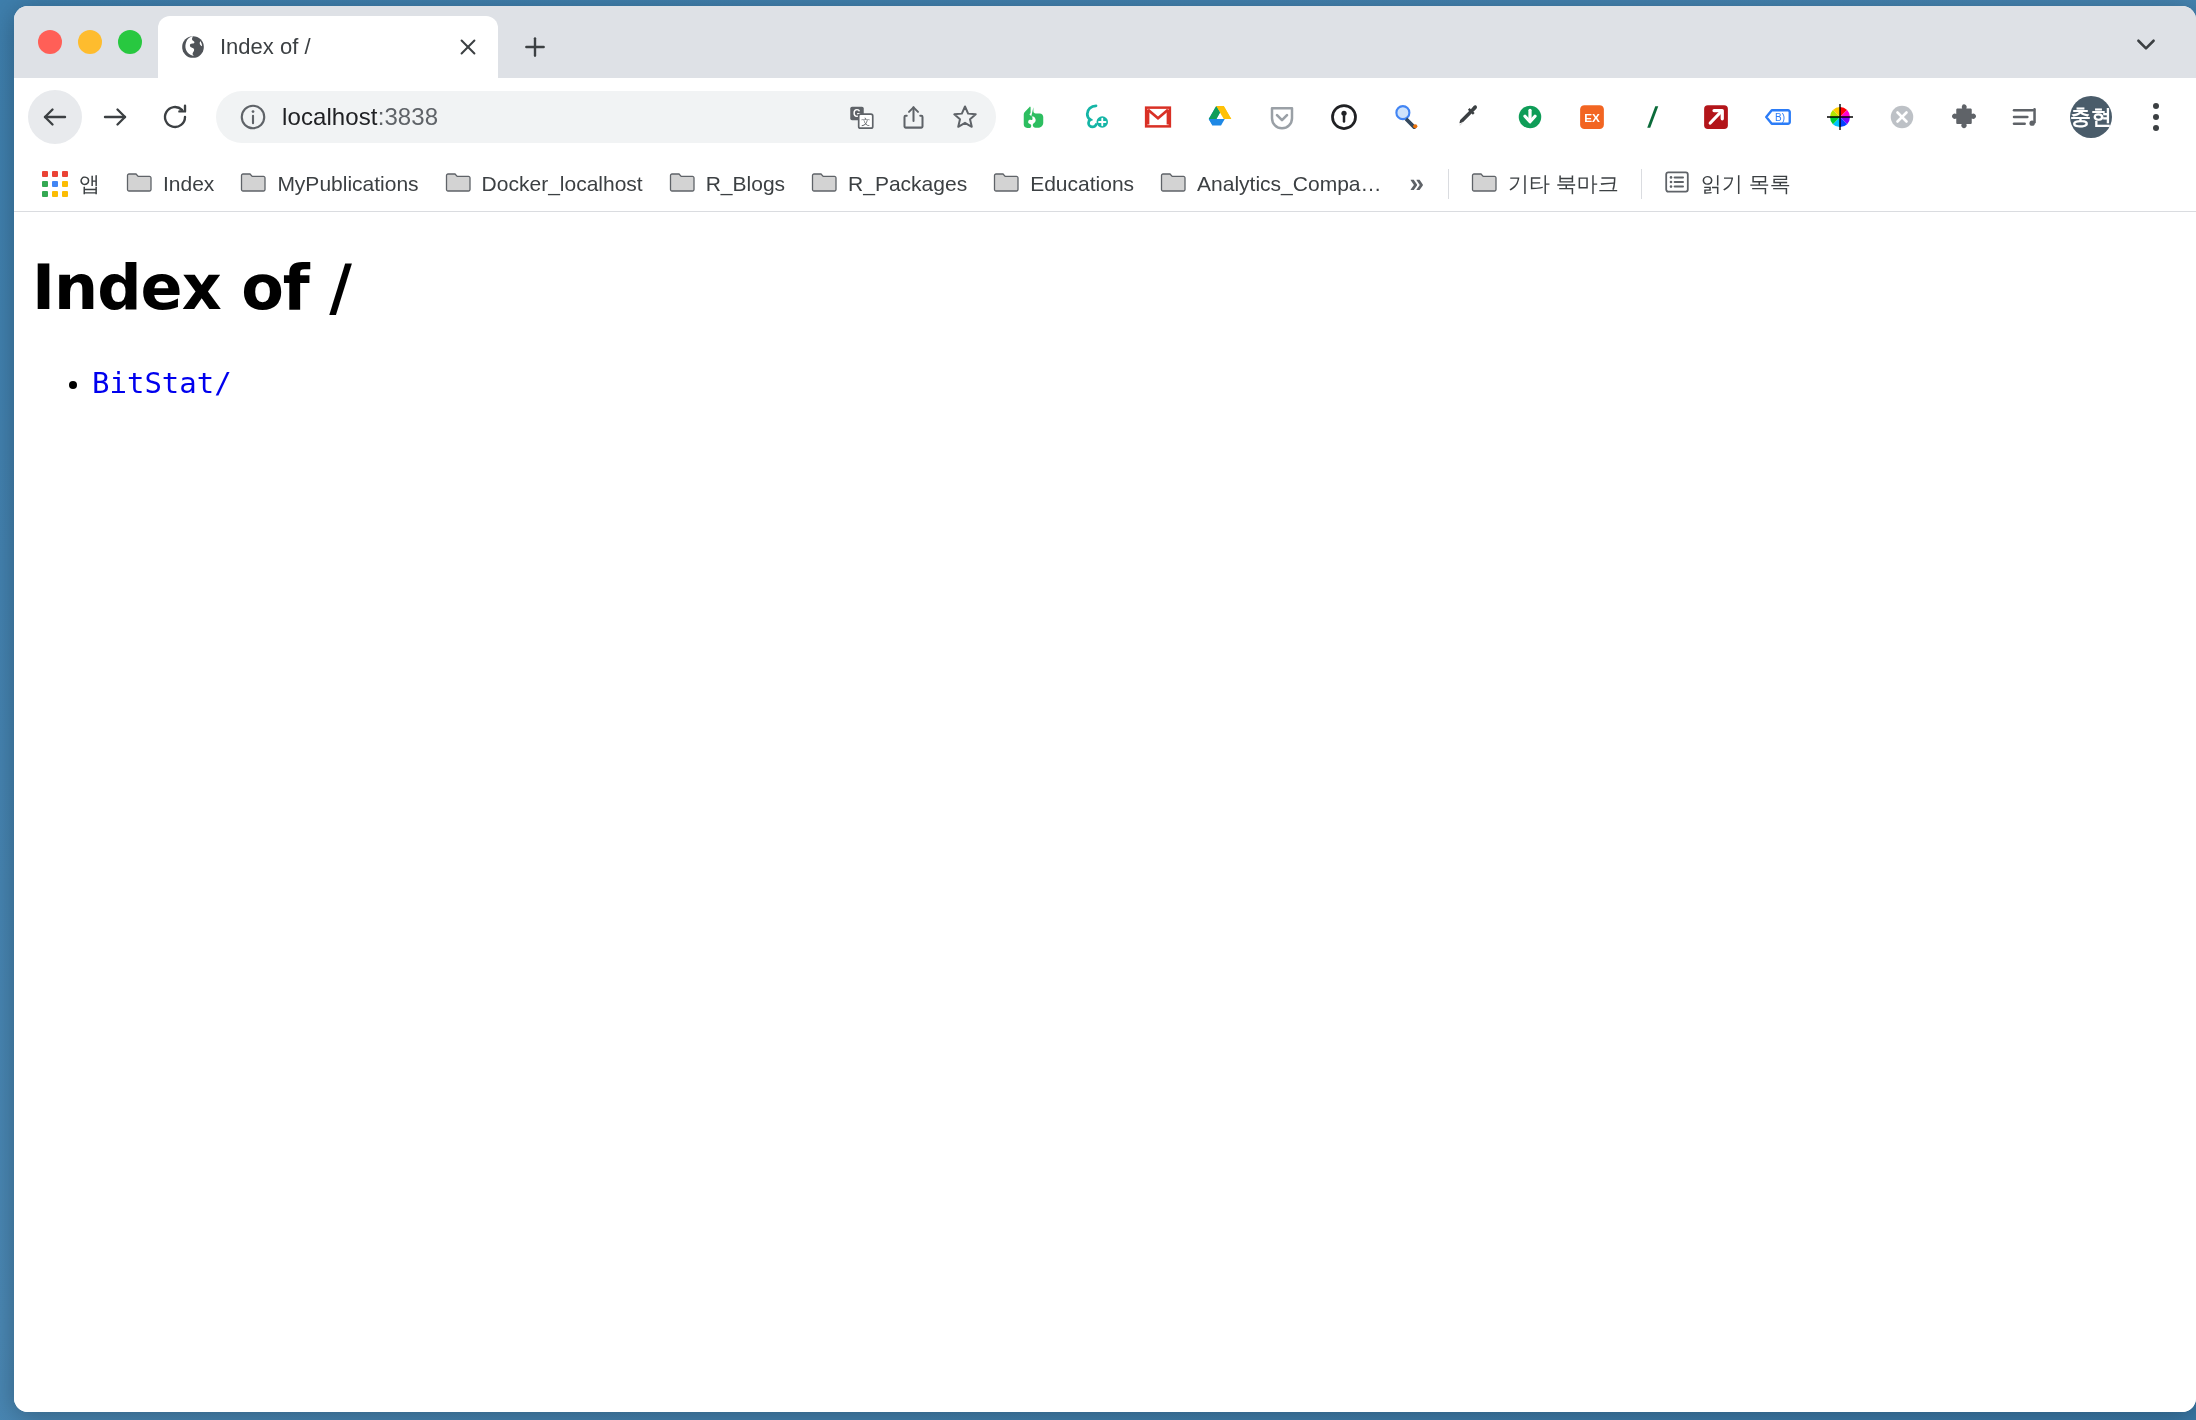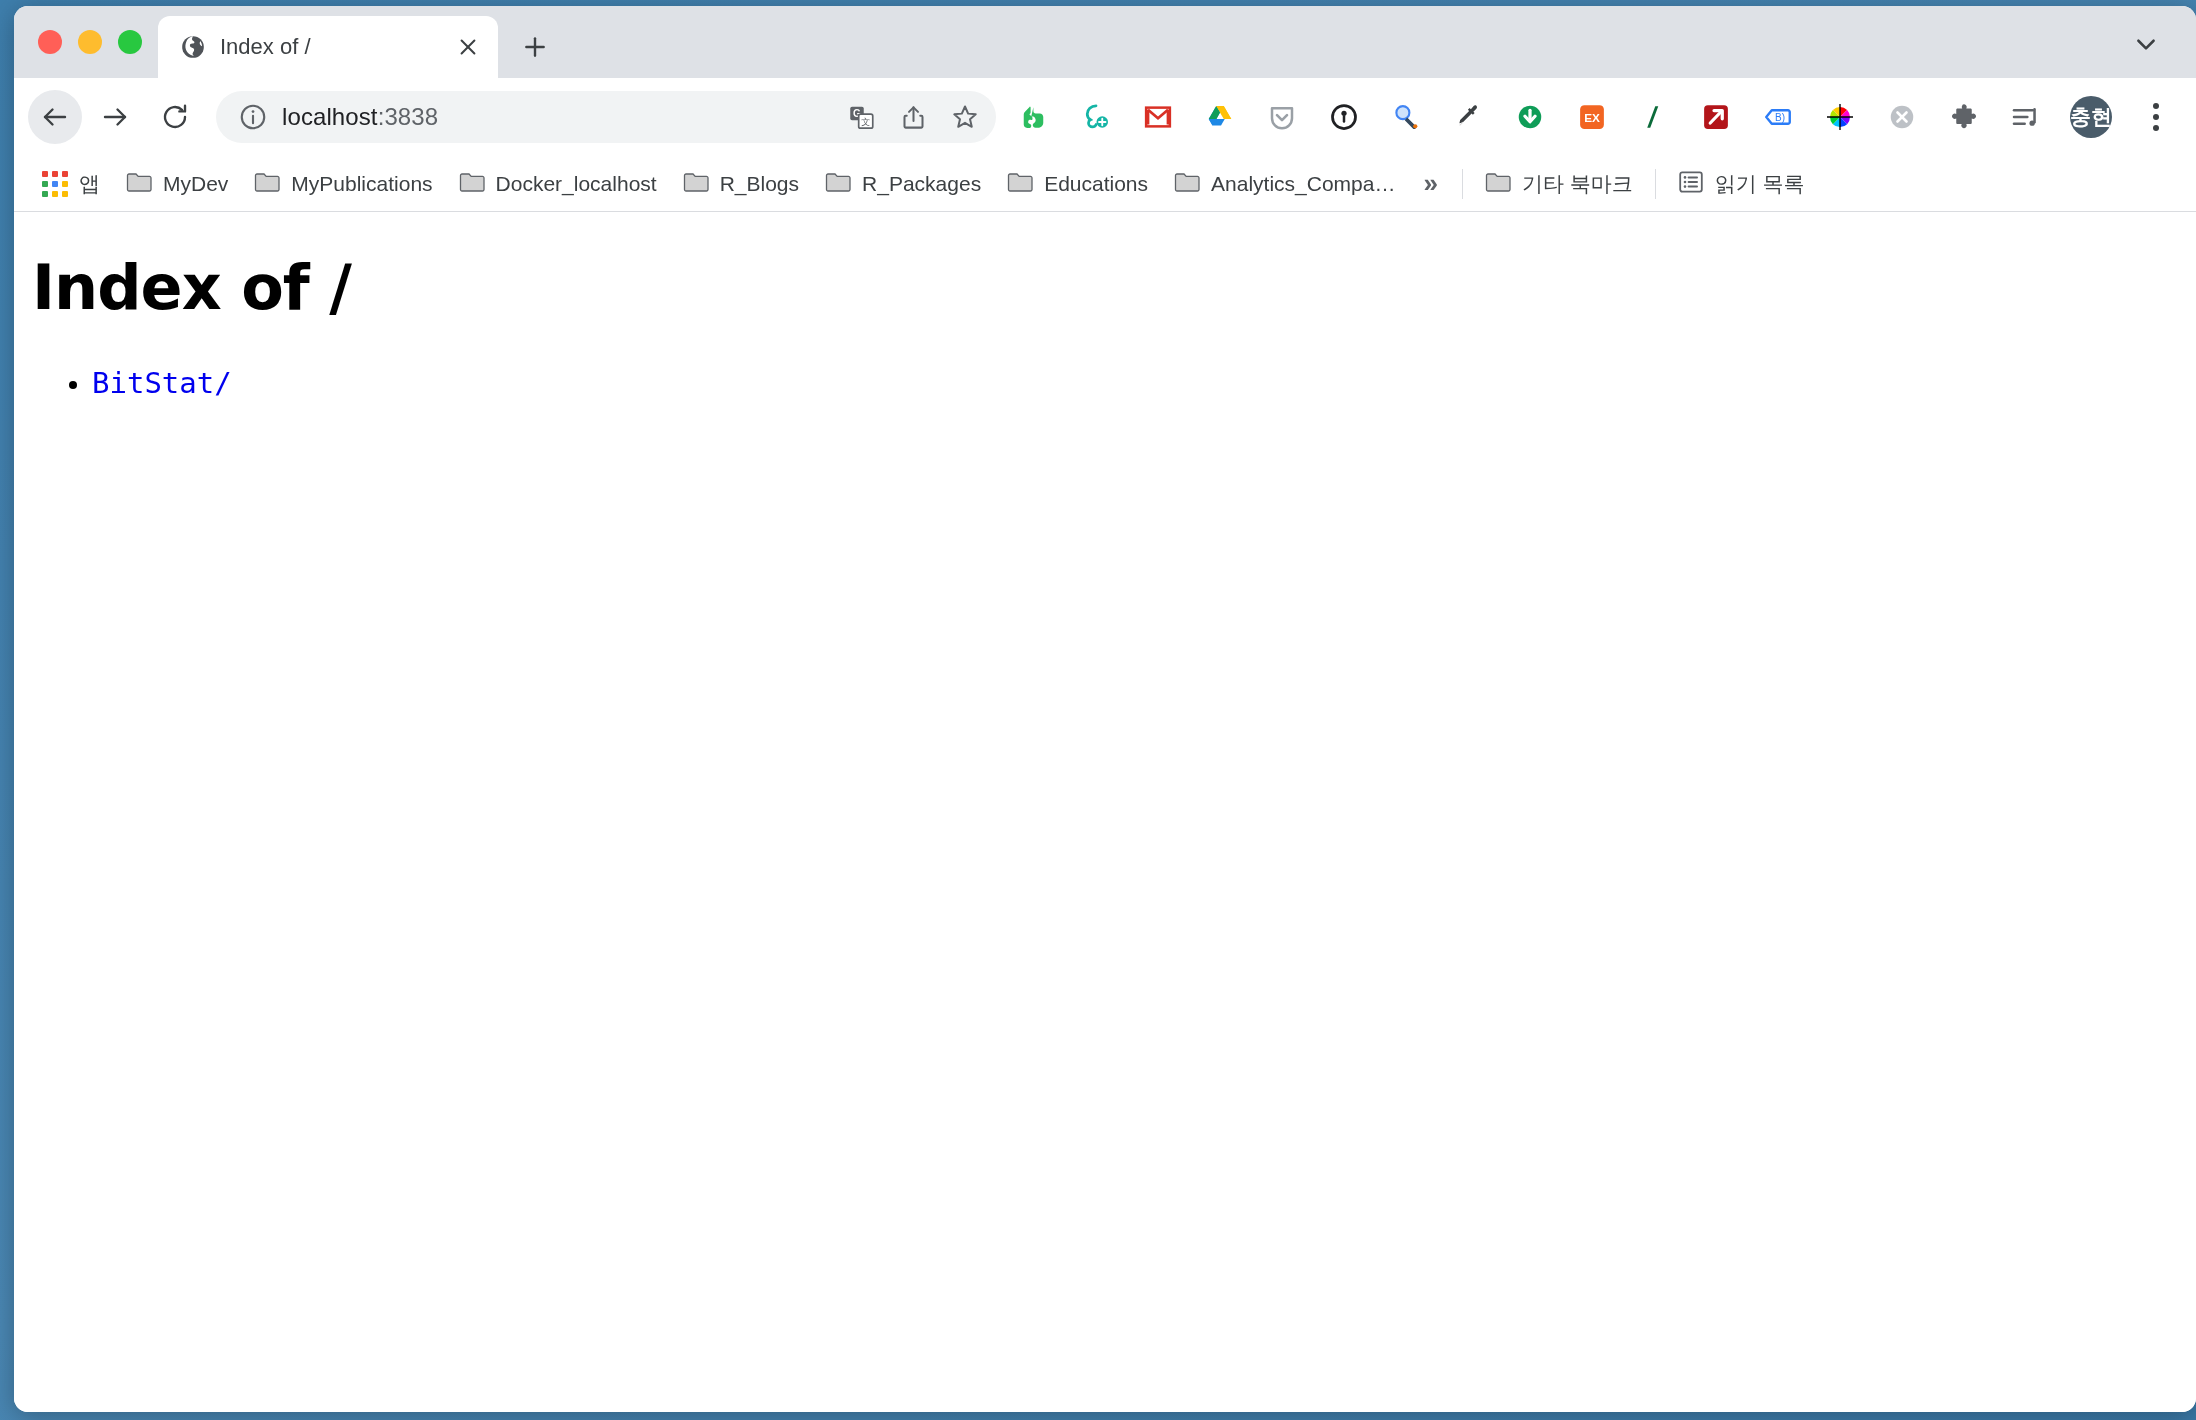--- a/index.html
+++ b/index.html
@@ -429,21 +429,21 @@
       </span>
       <span class="bm-label">앱</span>
     </div>
 
     <div class="bm">
       <span>
         <svg width="26" height="22" viewBox="0 0 26 22">
               <path d="M1.5 4.5a1.5 1.5 0 0 1 1.5-1.5h7l2.2 2.4h11.3a1.5 1.5 0 0 1 1.5 1.5v11.6a1.5 1.5 0 0 1-1.5 1.5H3a1.5 1.5 0 0 1-1.5-1.5z" fill="#d3d3d3" stroke="#5f6368" stroke-width="1.3"></path>
             </svg>
       </span>
-      <span class="bm-label">MyDev</span>
+      <span class="bm-label">Index</span>
     </div>
     <div class="bm">
       <span>
         <svg width="26" height="22" viewBox="0 0 26 22">
               <path d="M1.5 4.5a1.5 1.5 0 0 1 1.5-1.5h7l2.2 2.4h11.3a1.5 1.5 0 0 1 1.5 1.5v11.6a1.5 1.5 0 0 1-1.5 1.5H3a1.5 1.5 0 0 1-1.5-1.5z" fill="#d3d3d3" stroke="#5f6368" stroke-width="1.3"></path>
             </svg>
       </span>
       <span class="bm-label">MyPublications</span>
     </div>
     <div class="bm">

